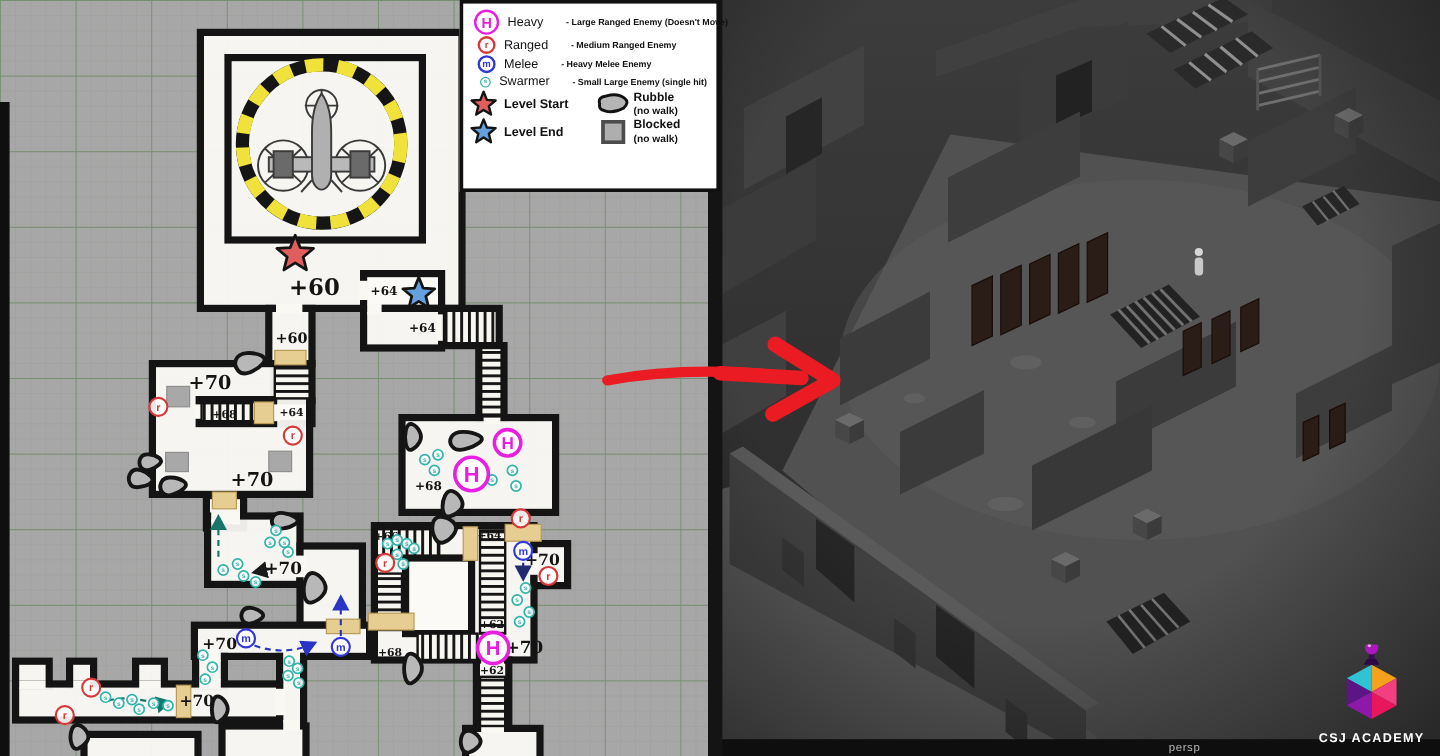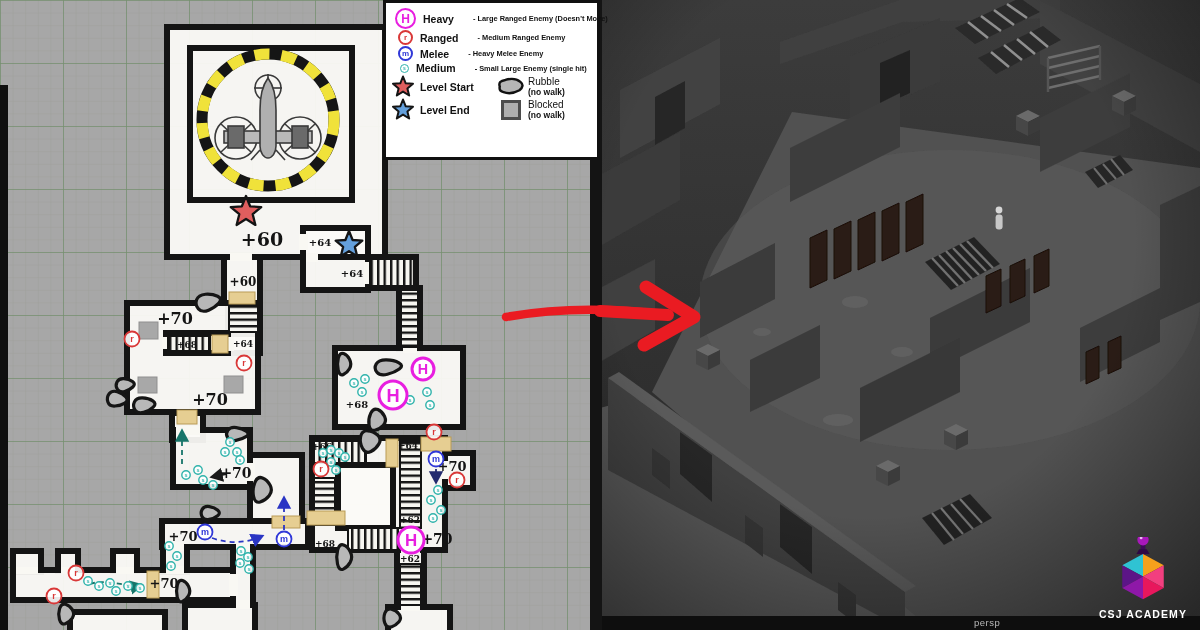--- a/index.html
+++ b/index.html
@@ -10,32 +10,32 @@
   #scene-svg{position:absolute;left:600px;top:0;z-index:2;}
   
   #legend{position:absolute;left:383px;top:0;width:217px;height:160px;background:#fff;
           border:3px solid #101010;box-sizing:border-box;z-index:10;padding:4px 6px 2px 4px;color:#111;}
   .lrow{display:flex;align-items:center;margin:1px 0;}
   .licon{flex:0 0 auto;display:flex;align-items:center;justify-content:center;border-radius:50%;
          background:#fff;font-weight:bold;margin-right:7px;box-sizing:content-box;}
   .licon.h{width:17px;height:17px;border:2.5px solid;font-size:12px;margin-left:5px;}
   .licon.r,.licon.m{width:11px;height:11px;border:2px solid;font-size:8px;margin-left:8px;}
   .licon.s{width:7px;height:7px;border:1.5px solid;font-size:5px;margin-left:10px;}
-  .lterm{font-weight:bold;font-size:10.5px;white-space:nowrap;}
+  .lterm{font-weight:normal;font-size:10.5px;white-space:nowrap;}
   .ldesc{font-size:7.4px;font-weight:bold;margin-left:19px;white-space:nowrap;}
   .lbottom{display:flex;margin-top:1px;}
   .lcol1{width:104px;}
   .brow{display:flex;align-items:center;height:23px;}
   .brow .star{width:26px;height:24px;margin-right:4px;flex:0 0 auto;}
   .blabel{font-weight:bold;font-size:10.5px;white-space:nowrap;}
   .lcol2{flex:1;}
   .brow2{display:flex;align-items:center;height:23px;}
   .bicon{width:34px;display:flex;justify-content:center;flex:0 0 auto;}
   .btxt{line-height:10px;}
-  .bt1{font-weight:normal;font-size:10px;}
+  .bt1{font-weight:bold;font-size:10px;}
   .bt2{font-size:8.5px;font-weight:bold;}
   .blocked-chip{width:14px;height:14px;background:#aeaeae;border:3px solid #4c4c4c;}
   
   #logo{position:absolute;left:1083px;top:537px;width:120px;text-align:center;z-index:20;}
   #logo-name{color:#fff;font-weight:bold;font-size:10.5px;letter-spacing:1.1px;margin-top:1px;
              font-family:"Liberation Sans",sans-serif;}
   
   #arrow-svg{position:absolute;left:0;top:0;z-index:40;pointer-events:none;}
   .persp-label{fill:#b9b9b9;font-size:9.5px;letter-spacing:.5px;font-family:"Liberation Sans",sans-serif;}
 </style>
@@ -338,21 +338,21 @@
       <span class="lterm">Ranged</span>
       <span class="ldesc">- Medium Ranged Enemy</span>
     </div>
     <div class="lrow">
       <span class="licon m" style="border-color: rgb(48, 56, 216); color: rgb(48, 56, 216);">m</span>
       <span class="lterm">Melee</span>
       <span class="ldesc">- Heavy Melee Enemy</span>
     </div>
     <div class="lrow">
       <span class="licon s" style="border-color: rgb(47, 179, 171); color: rgb(47, 179, 171);">s</span>
-      <span class="lterm">Medium</span>
+      <span class="lterm">Swarmer</span>
       <span class="ldesc">- Small Large Enemy (single hit)</span>
     </div>
     <div class="lbottom">
       <div class="lcol1">
         <div class="brow">
           <span class="star"><svg width="26" height="24" viewBox="-13 -12 26 24">
                 <path d="M0.00,-10.50 L2.72,-3.74 L9.99,-3.24 L4.39,1.43 L6.17,8.49 L0.00,4.62 L-6.17,8.49 L-4.39,1.43 L-9.99,-3.24 L-2.72,-3.74 Z" fill="#e05e5e" stroke="#141414" stroke-width="2" stroke-linejoin="round"></path>
               </svg></span>
           <span class="blabel">Level Start</span>
         </div>

